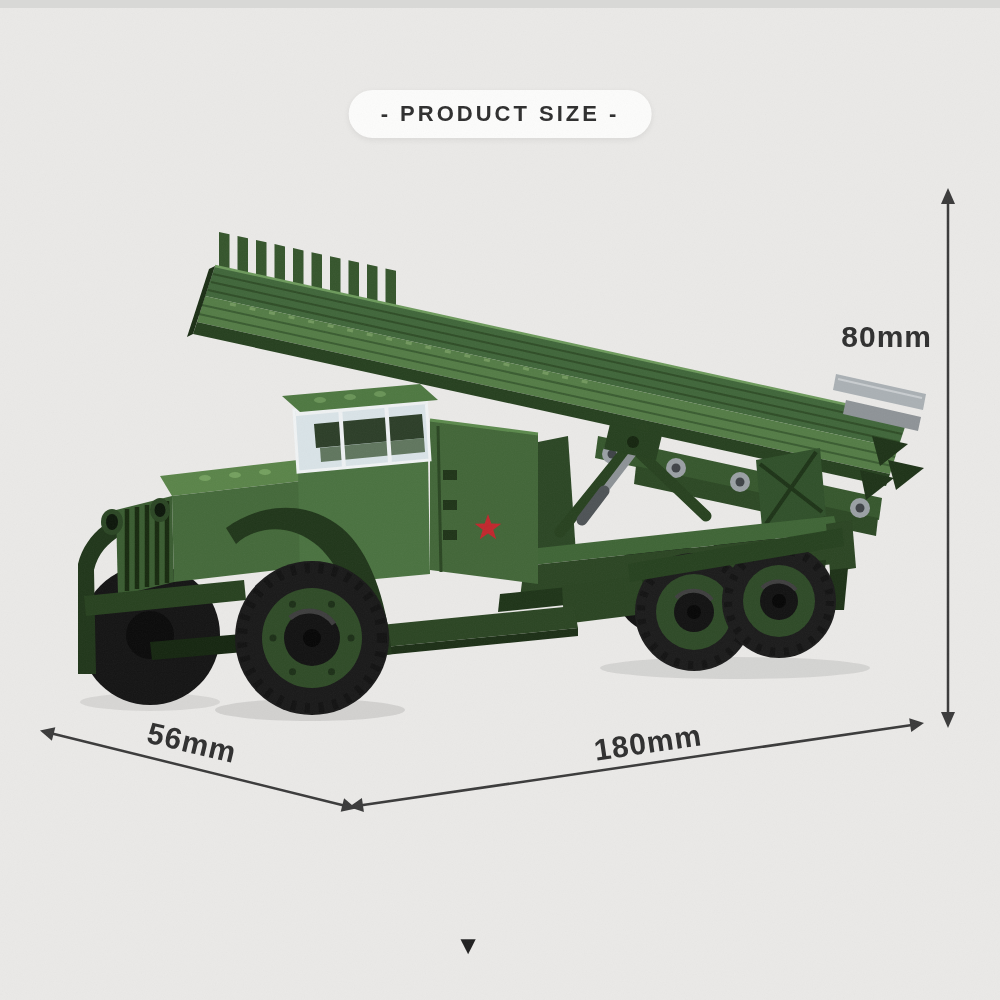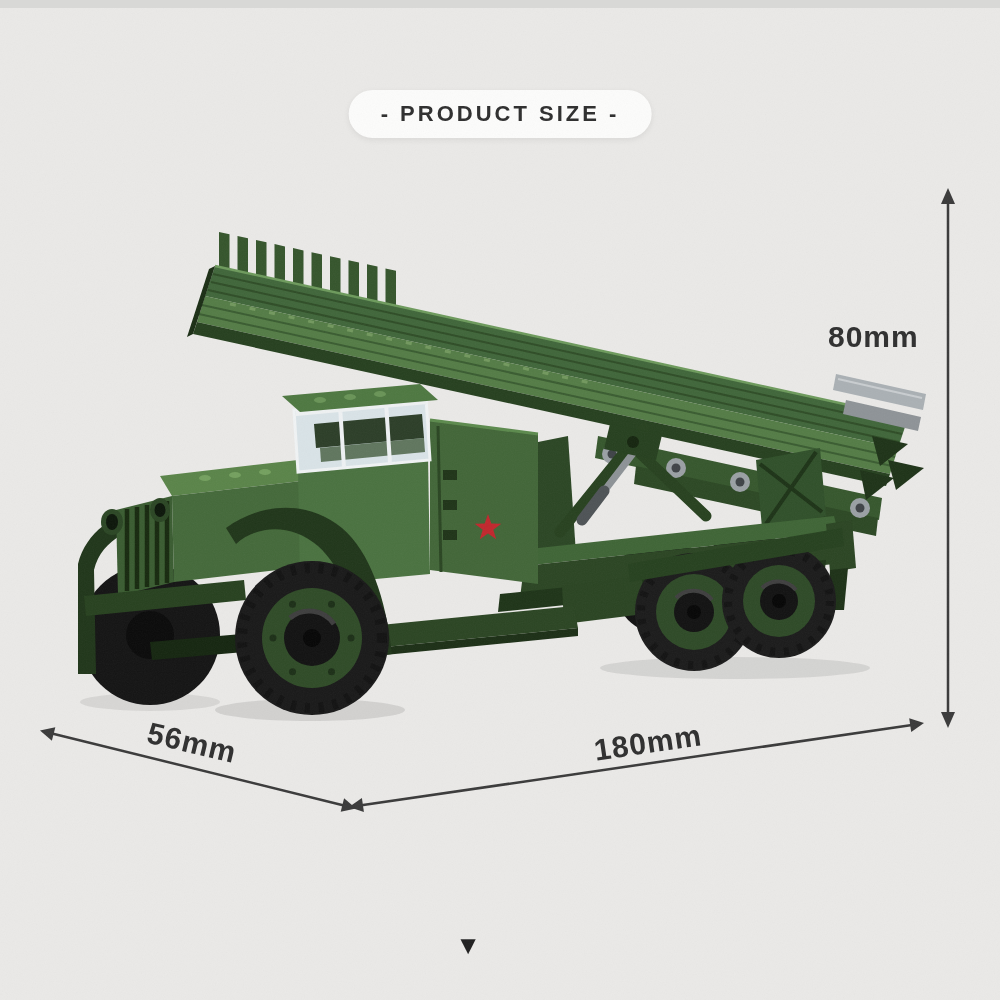--- a/index.html
+++ b/index.html
@@ -13,21 +13,21 @@
     background:#fcfcfb;border-radius:24px;padding:11px 32px;
     box-shadow:0 2px 6px rgba(0,0,0,0.07);
     font-size:22px;font-weight:bold;letter-spacing:3px;color:#2e2e2e;
     white-space:nowrap;
   }
   .scene{position:absolute;left:0;top:0;}
   .dim{
     position:absolute;font-size:30px;font-weight:bold;color:#2f2f2f;
     letter-spacing:1px;
   }
-  .dim-height{left:828px;top:312px;width:104px;text-align:left;}
+  .dim-height{left:828px;top:312px;width:104px;text-align:right;}
   .dim-length{left:558px;top:718px;width:180px;text-align:center;transform:rotate(-8.3deg);}
   .dim-width{left:112px;top:718px;width:160px;text-align:center;transform:rotate(13.5deg);}
   .scroll-hint{
     position:absolute;left:448px;top:922px;width:40px;text-align:center;
     font-size:26px;color:#1f1f1f;
   }
   .noise{position:absolute;inset:0;pointer-events:none;}
 </style>
 </head>
 <body>

